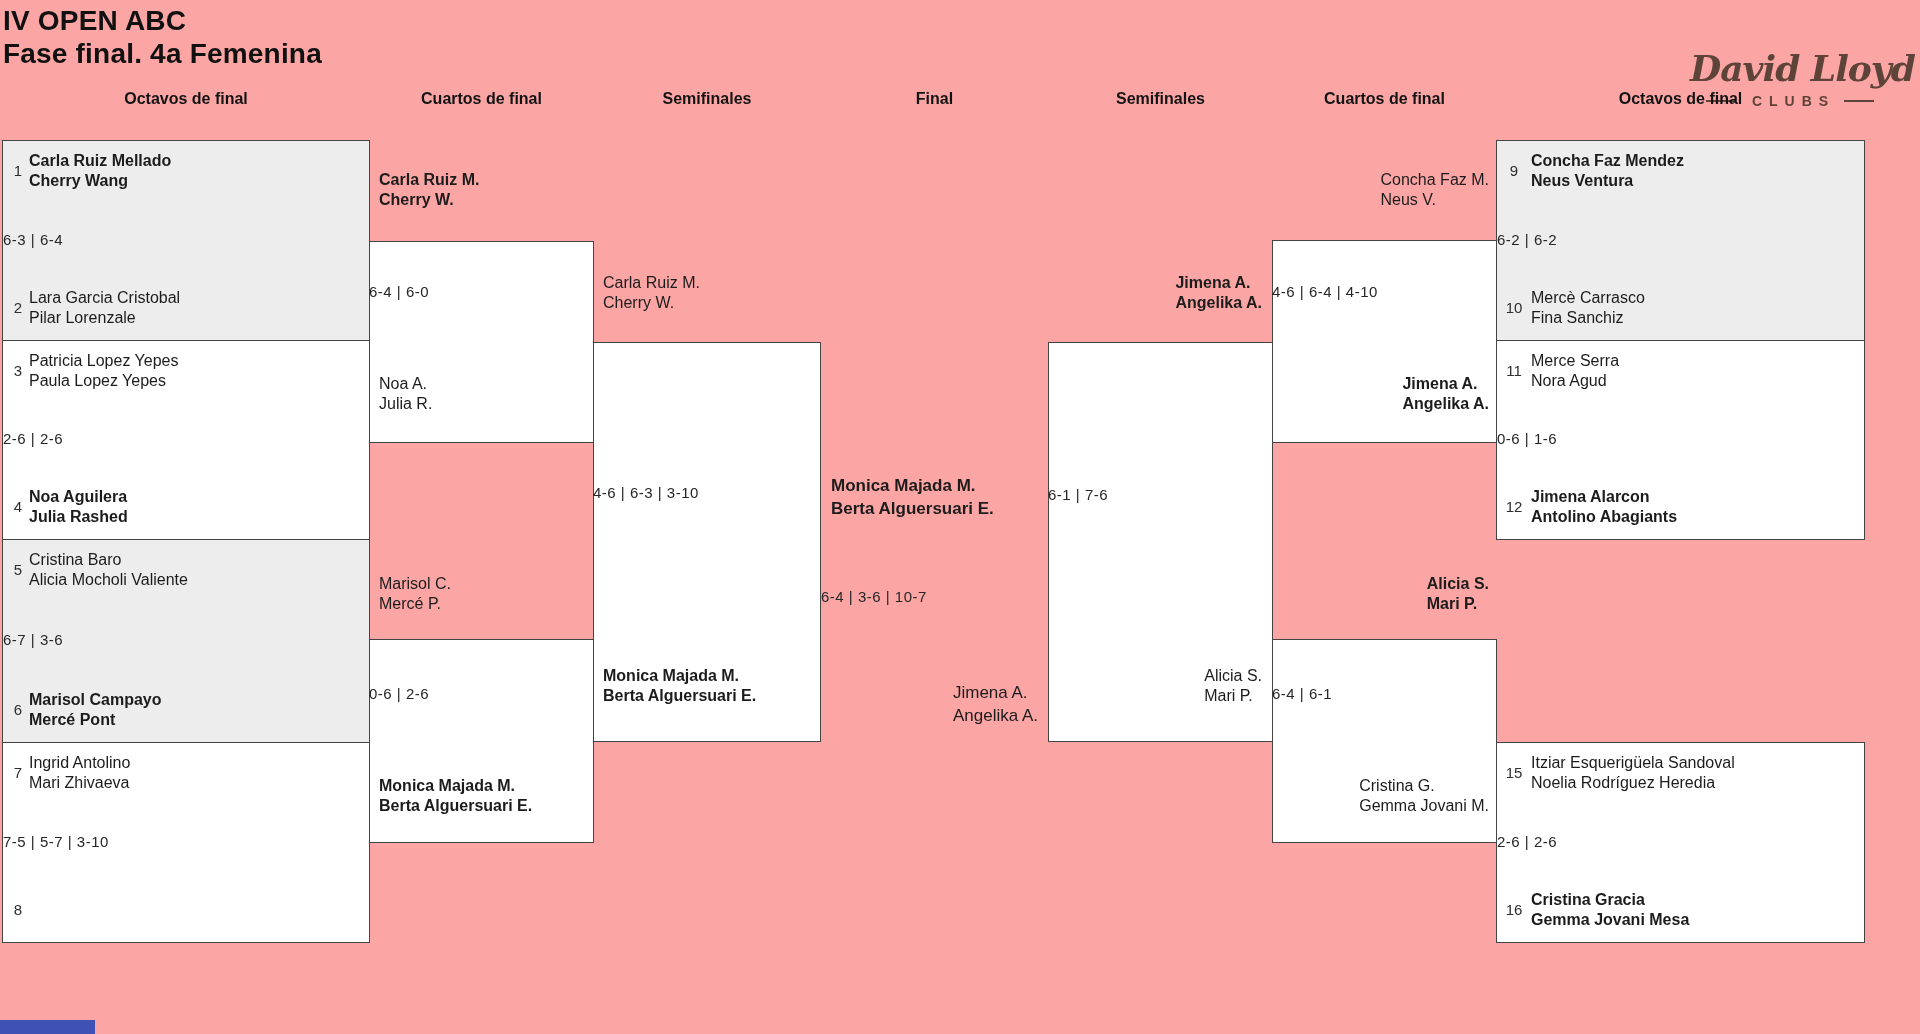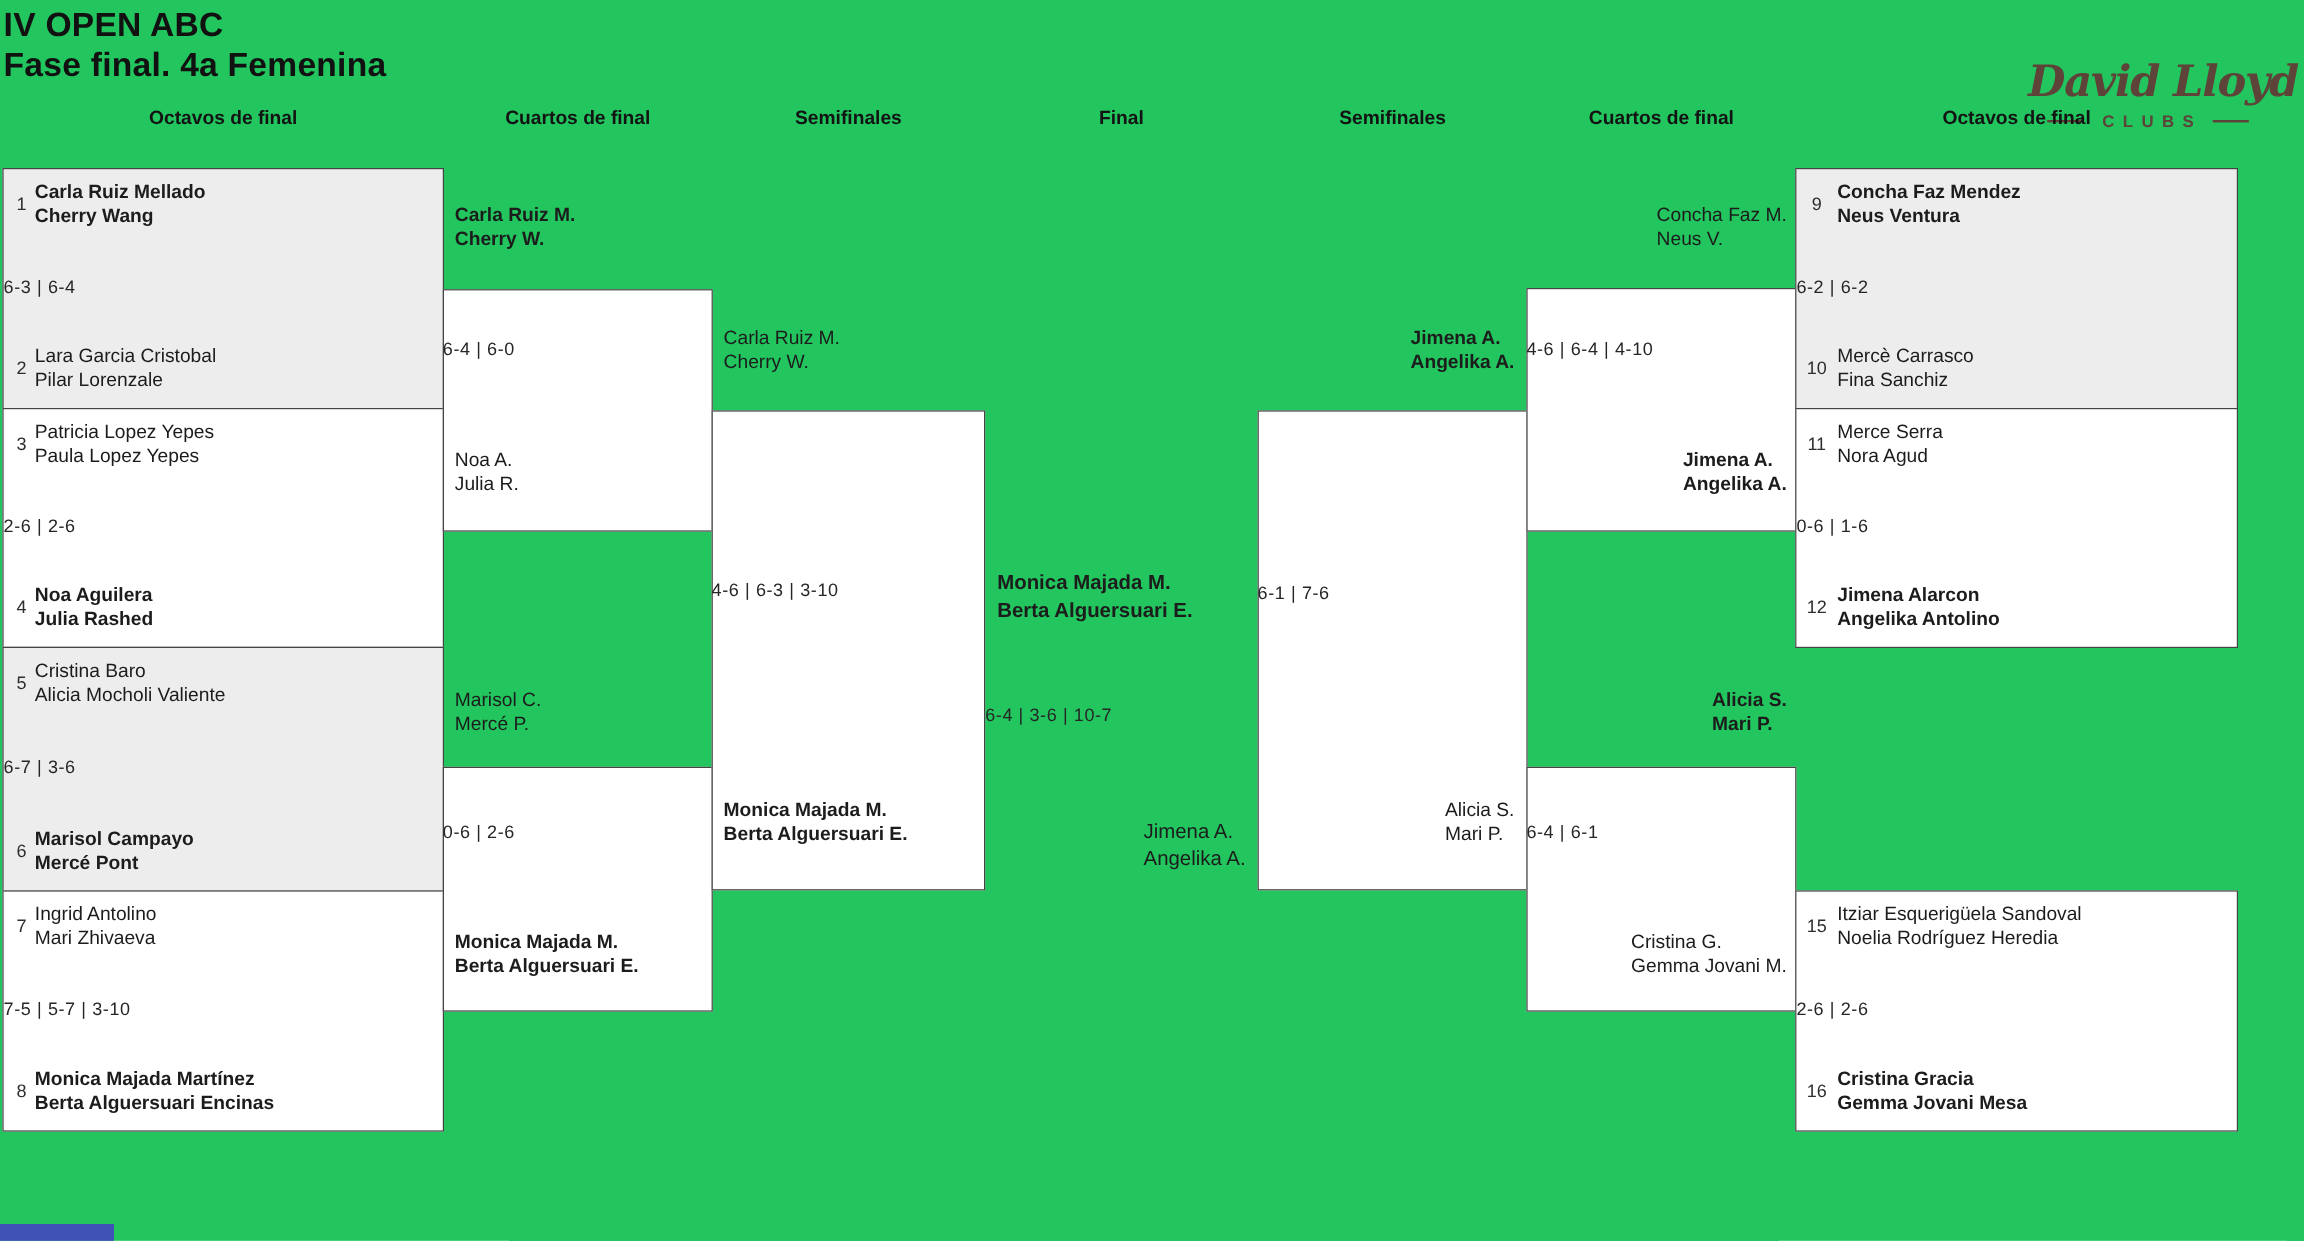--- a/index.html
+++ b/index.html
@@ -1,19 +1,19 @@
 <!DOCTYPE html>
 <html><head>
 <meta charset="utf-8">
 <style>
   * { margin:0; padding:0; box-sizing:border-box; }
   html,body { background:#fff; }
   body { width:1920px; height:1034px; position:relative; overflow:hidden;
          font-family:"Liberation Sans", sans-serif; color:#1e1e1e; }
-  .stage { position:absolute; left:0; top:0; width:1920px; height:1034px; background:#22c55e; }
+  .stage { position:absolute; left:0; top:0; width:1920px; height:1034px; background:#fca5a5; }
 
   
   .title { position:absolute; left:3px; top:4px; font-size:28px; font-weight:600;
            line-height:33px; color:#111; letter-spacing:.2px; }
 
   
   .logo { position:absolute; top:4px; right:30px; width:200px; text-align:center; }
   .logo-brand { font-family:"DejaVu Serif", serif; font-style:italic; font-weight:700;
                 font-size:36px; line-height:46px; color:#5e4339; letter-spacing:-1px; white-space:nowrap;margin-top:41px; }
   .logo-clubs { display:flex; align-items:center; justify-content:center; gap:9px; margin-top:2px; }
@@ -109,24 +109,20 @@
   </div>
 
   <div class="box" style="left:2px;top:742px;width:368px;height:201px">
     <div class="seed" style="left:4px;top:10px">7</div>
     <div class="nm" style="left:26px;top:10px">
       <div>Ingrid Antolino</div>
       <div>Mari Zhivaeva</div>
     </div>
     <div class="sc" style="left:0;right:0;top:calc(50% - 10px)">7-5 | 5-7 | 3-10</div>
     <div class="seed" style="left:4px;bottom:12px">8</div>
-    <div class="nm b" style="left:26px;bottom:12px">
-      <div>Monica Majada Martínez</div>
-      <div>Berta Alguersuari Encinas</div>
-    </div>
   </div>
 
   <div class="box" style="left:369px;top:241px;width:225px;height:202px"></div>
   <div class="box" style="left:369px;top:639px;width:225px;height:204px"></div>
 
   <div class="nm b" style="left:379px;top:170px">
     <div>Carla Ruiz M.</div>
     <div>Cherry W.</div>
   </div>
   <div class="sc" style="left:369px;width:225px;top:283px">6-4 | 6-0</div>
@@ -217,21 +213,21 @@
   <div class="box" style="left:1496px;top:340px;width:369px;height:200px">
     <div class="seed" style="left:6px;top:10px">11</div>
     <div class="nm" style="left:34px;top:10px">
       <div>Merce Serra</div>
       <div>Nora Agud</div>
     </div>
     <div class="sc" style="left:0;right:0;top:calc(50% - 10px)">0-6 | 1-6</div>
     <div class="seed" style="left:6px;bottom:12px">12</div>
     <div class="nm b" style="left:34px;bottom:12px">
       <div>Jimena Alarcon</div>
-      <div>Angelika Antolino</div>
+      <div>Antolino Abagiants</div>
     </div>
   </div>
 
 
   <div class="box" style="left:1496px;top:742px;width:369px;height:201px">
     <div class="seed" style="left:6px;top:10px">15</div>
     <div class="nm" style="left:34px;top:10px">
       <div>Itziar Esquerigüela Sandoval</div>
       <div>Noelia Rodríguez Heredia</div>
     </div>

